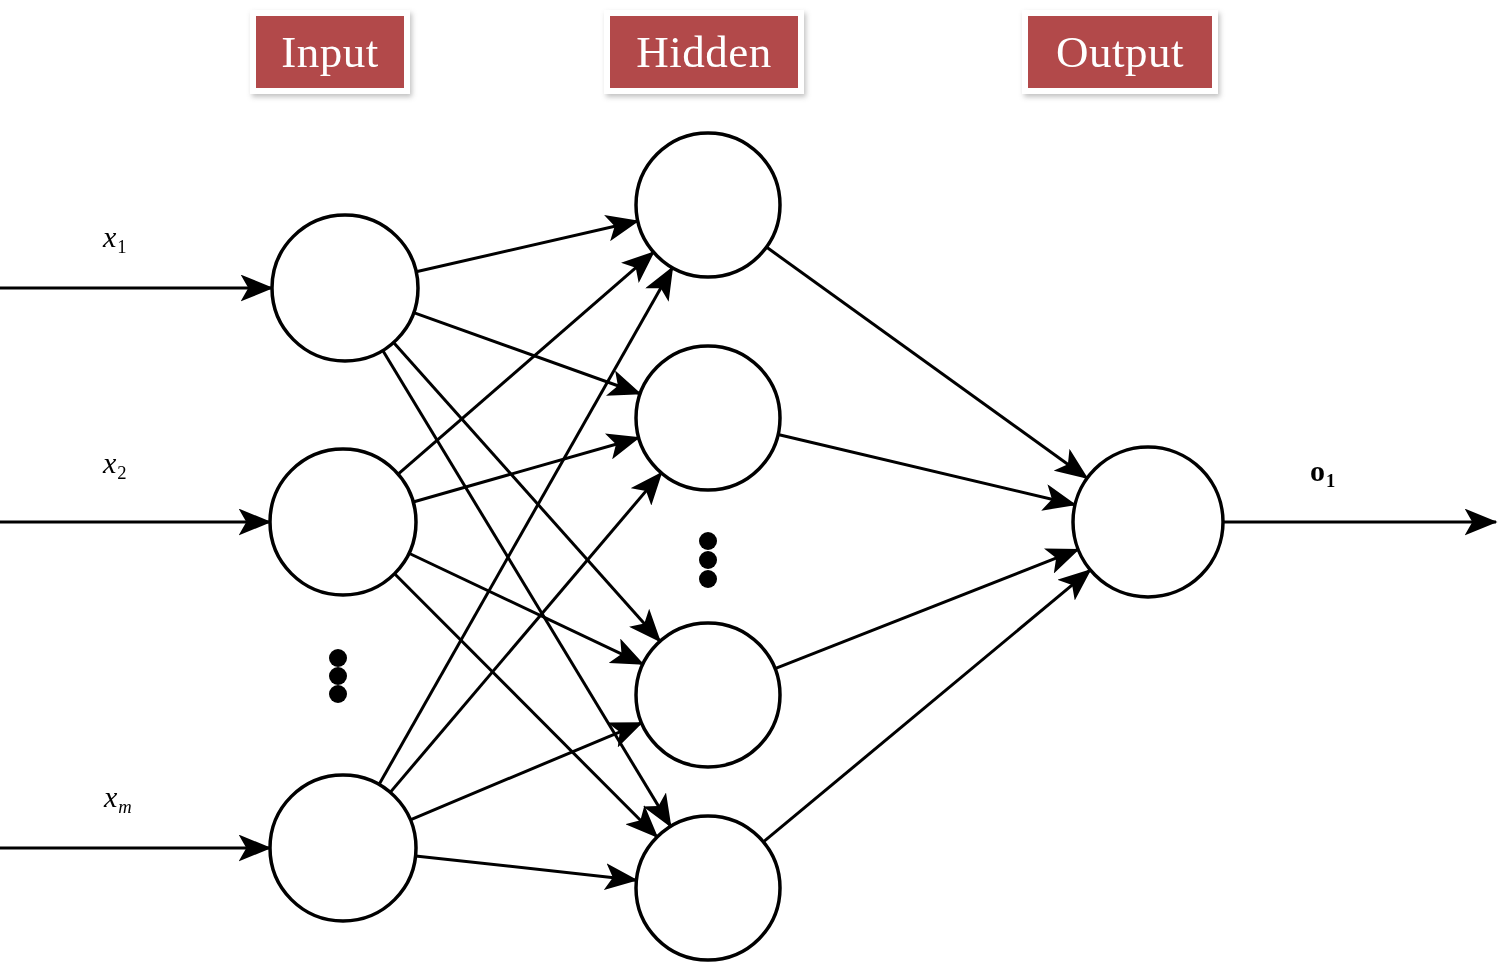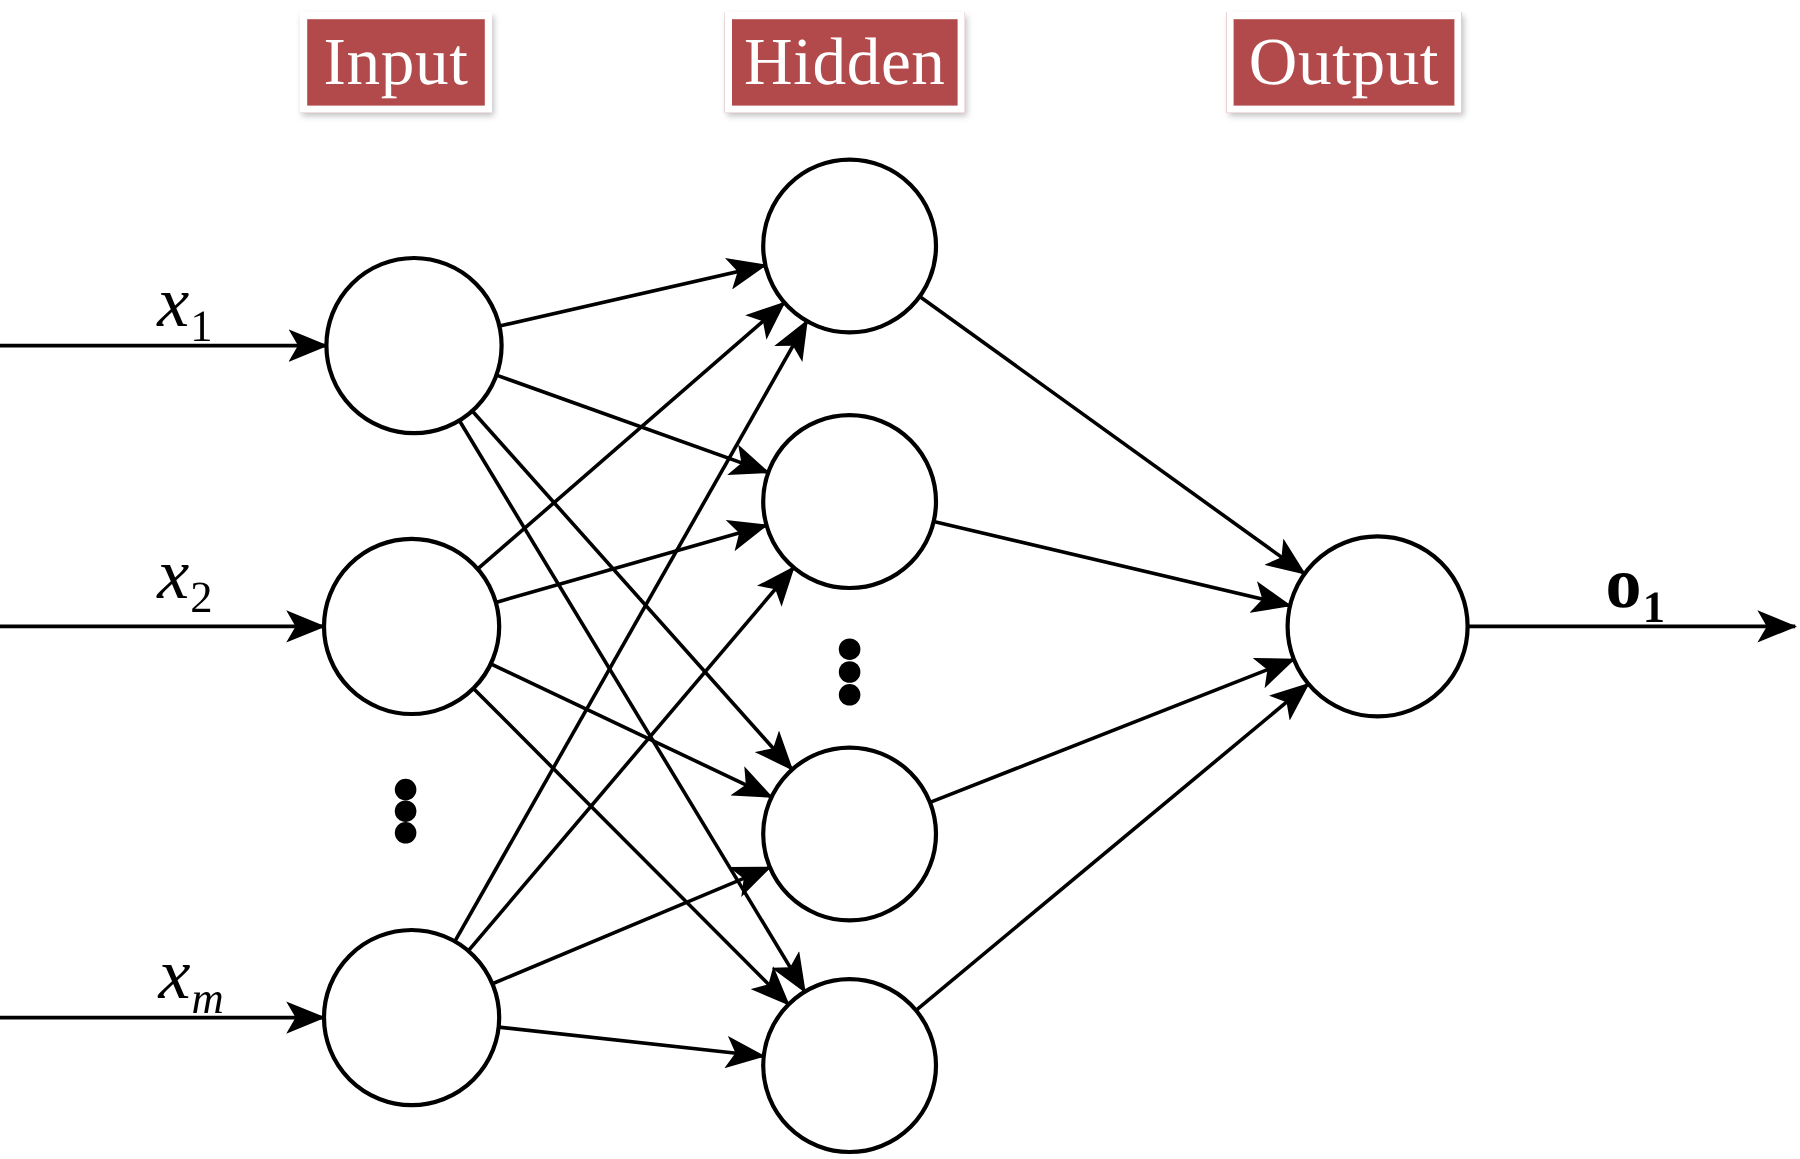--- a/index.html
+++ b/index.html
@@ -24,43 +24,42 @@
     top: 0;
     width: 1500px;
     height: 966px;
     display: block;
   }
   .layer-badge {
     position: absolute;
     background: #b2494a;
     color: #ffffff;
     font-family: "Liberation Serif", "DejaVu Serif", serif;
-    font-size: 56px;
+    font-size: 45px;
     line-height: 1;
     display: flex;
     align-items: center;
     justify-content: center;
     border: 6px solid #ffffff;
     box-shadow: 2px 3px 5px rgba(120,120,120,0.45);
     box-sizing: border-box;
     white-space: nowrap;
     letter-spacing: 0.5px;
   }
   #badge-input  { left: 250px;  top: 10px; width: 160px; height: 84px; }
   #badge-hidden { left: 604px;  top: 10px; width: 200px; height: 84px; }
   #badge-output { left: 1022px; top: 10px; width: 196px; height: 84px; }
 
   .io-label {
     position: absolute;
     font-family: "Liberation Serif", "DejaVu Serif", serif;
     color: #000000;
-    font-size: 60px;
+    font-size: 30px;
     line-height: 1;
     white-space: nowrap;
-    margin-left: 28px;
   }
   .io-label .base-it { font-style: italic; }
   .io-label .base-up { font-style: normal; }
   .io-label sub {
     font-size: 0.62em;
     vertical-align: -0.32em;
     margin-left: 1px;
   }
   .io-label sub.it { font-style: italic; }
   .io-label sub.up { font-style: normal; }

